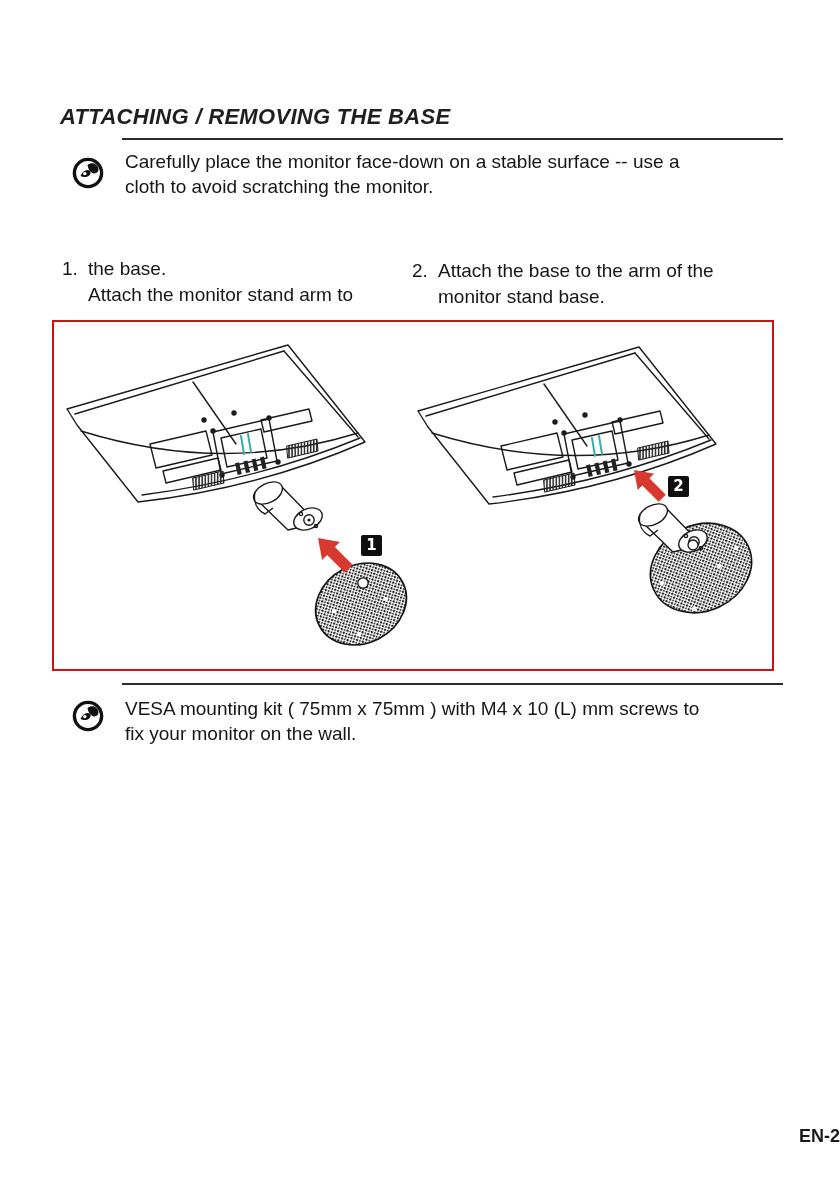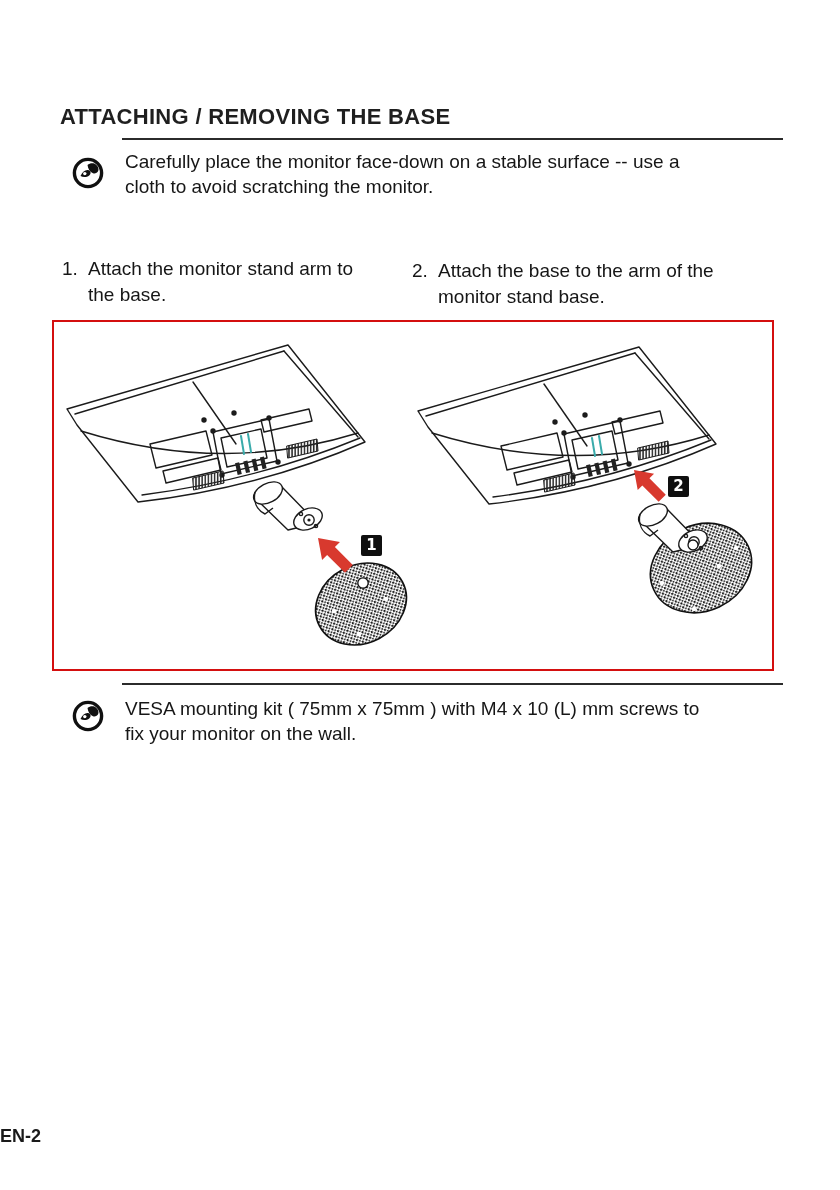--- a/index.html
+++ b/index.html
@@ -1,18 +1,18 @@
 <!DOCTYPE html>
 <html><head>
 <meta charset="utf-8">
 <style>
   html,body{margin:0;padding:0;background:#fff;}
   .page{position:relative;width:840px;height:1190px;background:#ffffff;overflow:hidden;
         font-family:"Liberation Sans","DejaVu Sans",sans-serif;color:#1a1a1a;}
-  .title{position:absolute;left:60px;top:104px;margin:0;font-weight:bold;
+  .title{position:absolute;left:60px;top:104px;margin:0;font-style:italic;font-weight:bold;
          font-size:22px;letter-spacing:.3px;color:#1f1f1f;white-space:nowrap;}
   .rule{position:absolute;left:122px;width:661px;height:0;border-top:2px solid #2b2b2b;}
   .rule1{top:138px}
   .rule2{top:683px}
   .note-icon{position:absolute;width:34px;height:34px;}
   .note-icon1{left:71px;top:156px}
   .note-icon2{left:71px;top:699px}
   .note-text{position:absolute;left:125px;font-size:19px;line-height:25px;color:#161616;}
   .note-text div{white-space:nowrap;}
   .note1{top:149px}
@@ -22,21 +22,21 @@
   .step-num{flex:none;width:26px;}
   .step1{left:62px;top:256px;}
   .step2{left:412px;top:258px;}
   .figure{position:absolute;left:52px;top:320px;width:718px;height:347px;border:2.5px solid #d40f0f;background:#fff;}
   .figure svg{position:absolute;left:0;top:0;}
   .badge{position:absolute;width:21px;height:21px;background:#0f0f0f;color:#fff;border-radius:2px;
          font-weight:bold;font-size:15px;line-height:21px;text-align:center;
          font-family:"DejaVu Sans","Liberation Sans",sans-serif;}
   .badge1{left:307px;top:213px;}
   .badge2{left:614px;top:154px;}
-  .page-num{position:absolute;left:0;right:0;top:1126px;text-align:left;
+  .page-num{position:absolute;left:0;right:0;top:1126px;text-align:right;
             font-weight:bold;font-size:18px;color:#1a1a1a;}
 </style>
 </head>
 <body>
 
 <div class="page">
 
   <h1 class="title">ATTACHING / REMOVING THE BASE</h1>
   <div class="rule rule1"></div>
 
@@ -49,22 +49,22 @@
     </svg>
   </div>
   <div class="note-text note1">
     <div>Carefully place the monitor face-down on a stable surface -- use a</div>
     <div>cloth to avoid scratching the monitor.</div>
   </div>
 
   <div class="step step1">
     <span class="step-num">1.</span>
     <span>
+      <div>the base.</div>
       <div>Attach the monitor stand arm to</div>
-      <div>the base.</div>
     </span>
   </div>
   <div class="step step2">
     <span class="step-num">2.</span>
     <span>
       <div>Attach the base to the arm of the</div>
       <div>monitor stand base.</div>
     </span>
   </div>
 

